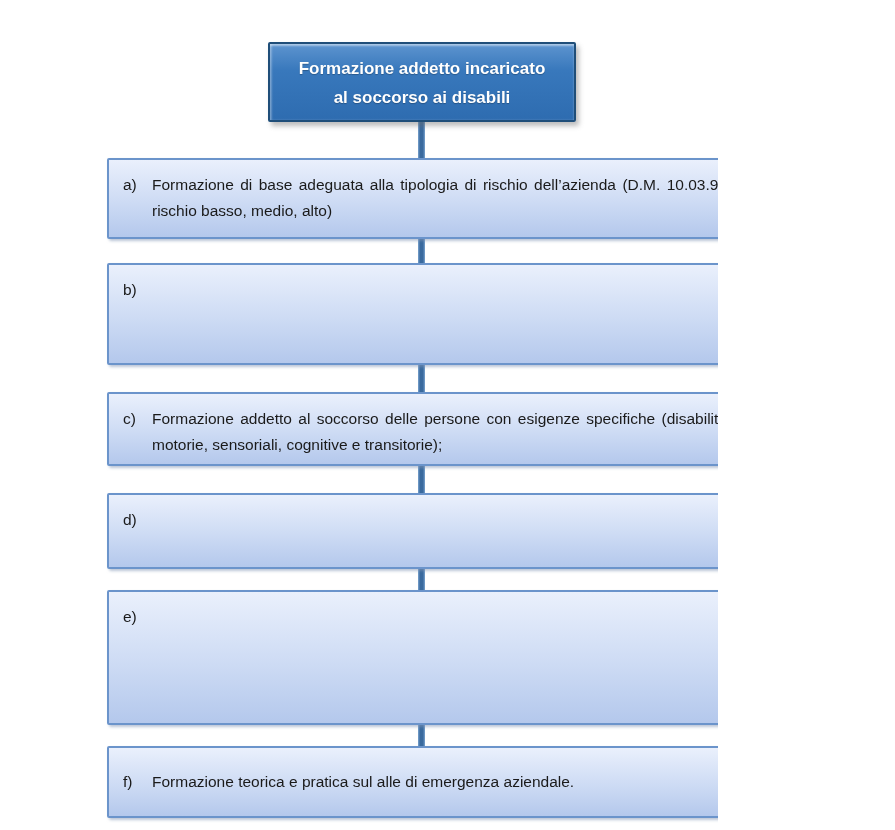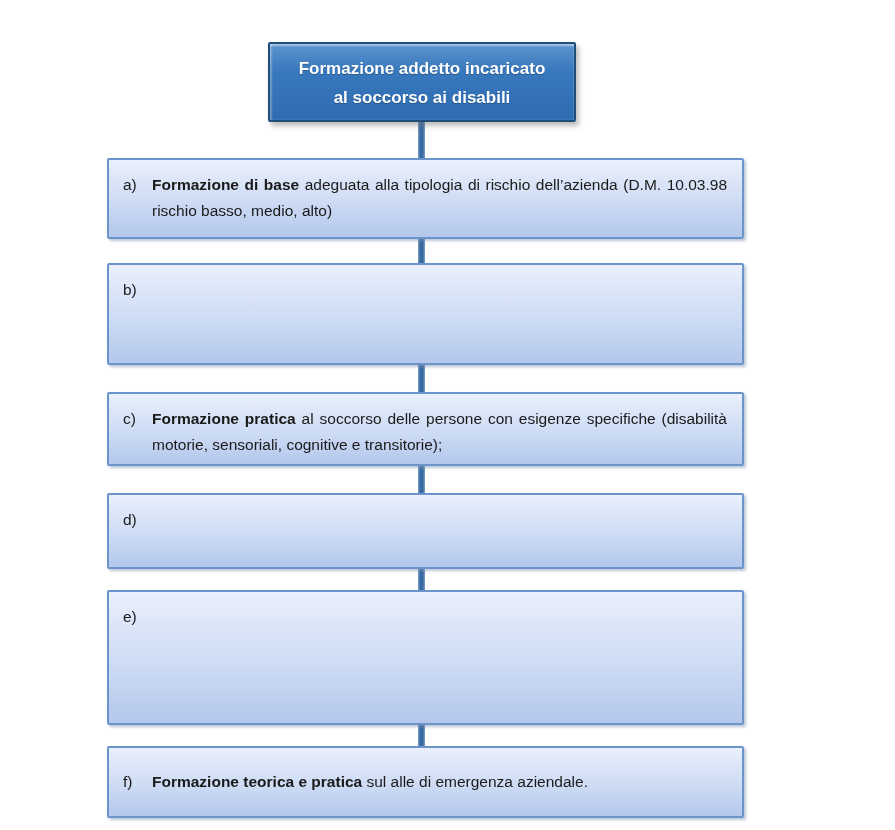--- a/index.html
+++ b/index.html
@@ -15,21 +15,20 @@
     --connector: #3a6a9e;
     --text-color: #1a1a1a;
     --title-text: #ffffff;
   }
   .canvas {
     position: relative;
     width: 718px;
     height: 830px;
     background: #ffffff;
     overflow: hidden;
-    padding-left: 39px;
   }
   .connector {
     position: absolute;
     left: 418px;
     top: 121px;
     width: 7px;
     height: 628px;
     background: linear-gradient(90deg, #7aa3cf 0%, var(--connector) 30%, var(--connector) 70%, #7aa3cf 100%);
     z-index: 1;
   }
@@ -73,21 +72,21 @@
     padding: 12px 15px 0 14px;
   }
   .item .label {
     flex: 0 0 29px;
     white-space: nowrap;
   }
   .item .body {
     flex: 1 1 auto;
     text-align: justify;
   }
-  .item .body .lead { font-weight: bold; }
+  .item .body .lead { font-weight: normal; }
   .item-a { top: 158px; height: 81px; }
   .item-b { top: 263px; height: 102px; }
   .item-c { top: 392px; height: 74px; }
   .item-d { top: 493px; height: 76px; }
   .item-e { top: 590px; height: 135px; }
   .item-f { top: 746px; height: 72px; padding-top: 21px; }
 </style>
 </head>
 <body style="--title-fill-top: #5d94cf; --title-fill-bottom: #2e6cb0; --title-border: #1f4e79; --box-fill-top: #eaf0fc; --box-fill-mid: #cddbf4; --box-fill-bottom: #b4c8ec; --box-border: #6b94cb; --connector: #3a6a9e; --text-color: #1a1a1a; --title-text: #ffffff;">
 
@@ -104,21 +103,21 @@
     <span class="label">a)</span>
     <span class="body"><span class="lead">Formazione di base</span><span> adeguata alla tipologia di rischio dell’azienda (D.M. 10.03.98 rischio basso, medio, alto)</span></span>
   </div>
 
   <div class="item item-b">
     <span class="label">b)</span>
   </div>
 
   <div class="item item-c">
     <span class="label">c)</span>
-    <span class="body"><span class="lead">Formazione pratica</span><span> al soccorso delle persone con esigenze specifiche (disabilità motorie, sensoriali, cognitive e transitorie);</span></span>
+    <span class="body"><span class="lead">Formazione addetto</span><span> al soccorso delle persone con esigenze specifiche (disabilità motorie, sensoriali, cognitive e transitorie);</span></span>
   </div>
 
   <div class="item item-d">
     <span class="label">d)</span>
   </div>
 
   <div class="item item-e">
     <span class="label">e)</span>
   </div>
 

